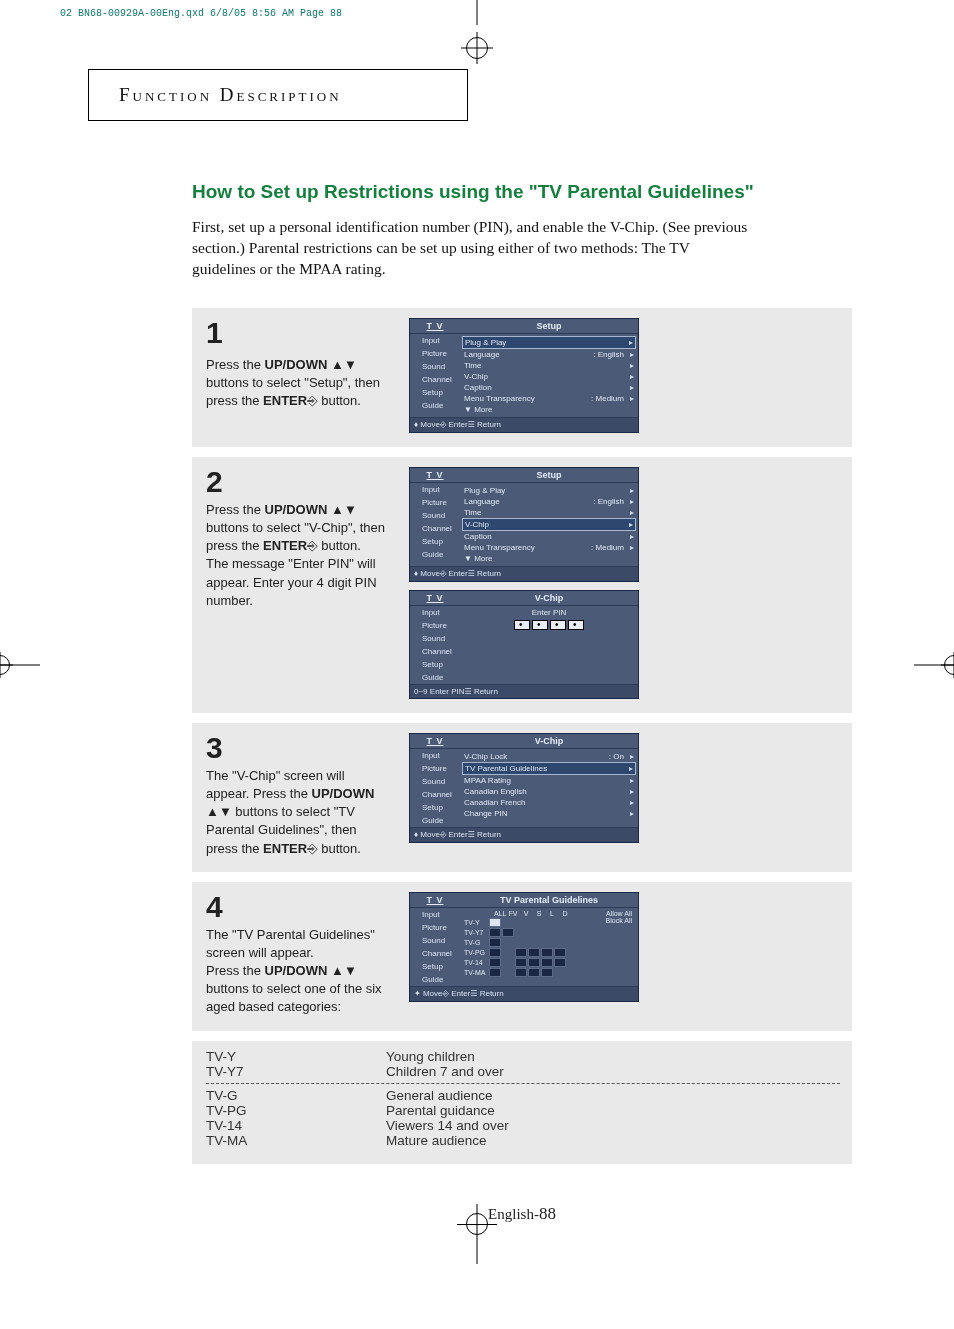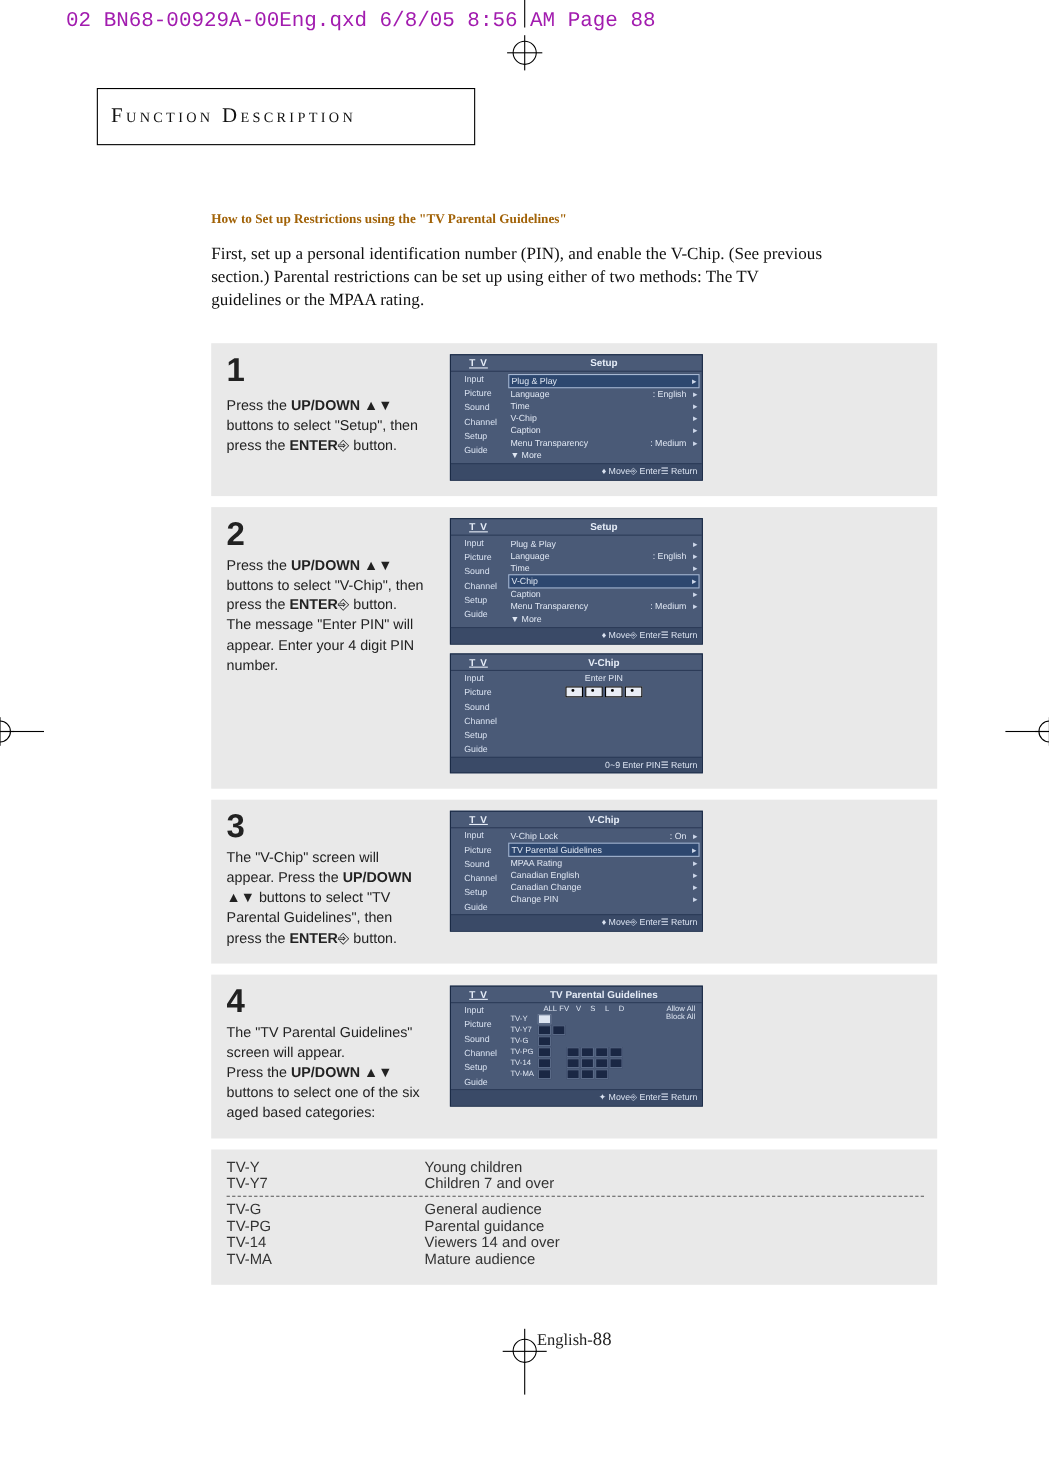--- a/index.html
+++ b/index.html
@@ -4,22 +4,22 @@
 <style>
   * { margin: 0; padding: 0; box-sizing: border-box; }
   body {
     font-family: Georgia, 'Times New Roman', serif;
     background: #fff;
     width: 954px;
     position: relative;
   }
   .print-header {
     font-family: Courier, monospace;
-    font-size: 19px;
-    color: #a21caf;
+    font-size: 10px;
+    color: #0f766e;
     padding: 8px 0 0 60px;
   }
   .crop-corner-t {
     position: absolute;
     top: 0; left: 50%;
     width: 1px; height: 25px;
     background: #000;
     transform: translateX(-50%);
   }
   .crop-cross-t {
@@ -78,39 +78,39 @@
   .crop-bottom .o { position:absolute; top:20px; left:50%; width:22px;height:22px;border:1px solid #000;border-radius:50%;transform:translate(-50%,-50%);}
 
   .page {
     width: 790px;
     margin: 50px auto 0 auto;
     position: relative;
     padding-bottom: 40px;
   }
   .title-box {
     border: 1px solid #000;
-    padding: 14px 12px;
-    width: 344px;
+    padding: 14px 30px;
+    width: 380px;
     margin-left: 6px;
   }
   .title-box .txt {
     font-variant: small-caps;
     font-size: 19px;
     letter-spacing: 3px;
     color: #111;
   }
   .body {
     margin-top: 60px;
     padding: 0 20px 0 110px;
   }
   .section-title {
-    font-family: Liberation Serif, serif;
+    font-family: Liberation Sans, sans-serif;
     font-weight: bold;
-    font-size: 12px;
-    color: #a16207;
+    font-size: 19px;
+    color: #15803d;
     margin-bottom: 14px;
   }
   .intro {
     font-size: 15.5px;
     color: #111;
     line-height: 1.35;
     margin-bottom: 28px;
     max-width: 560px;
   }
   .step-block {
@@ -194,21 +194,21 @@
   .tv-osd .row .arr { color:#cdd7ea; font-size:8px;}
   .tv-osd .row.hl {
     background: #2d476f;
     border: 1px solid #a7b7d2;
     margin: 0 -2px;
     padding: 1px 2px;
   }
   .tv-osd .footer {
     background: #3a4a67;
     border-top: 1px solid #2c3b58;
-    display:flex; justify-content:flex-end;
+    display:flex; justify-content:flex-start;
     padding: 2px 4px;
     font-size: 8px;
     color:#dbe3f1;
   }
   .tv-osd .grid-wrap {
     padding: 2px 4px;
   }
   .rating-grid {
     display:flex; gap:4px;
   }
@@ -475,21 +475,21 @@
                 </div>
               <div class="row">
                   <span class="lbl">MPAA Rating</span>
                   <span class="arr">▸</span>
                 </div>
               <div class="row">
                   <span class="lbl">Canadian English</span>
                   <span class="arr">▸</span>
                 </div>
               <div class="row">
-                  <span class="lbl">Canadian Change</span>
+                  <span class="lbl">Canadian French</span>
                   <span class="arr">▸</span>
                 </div>
               <div class="row">
                   <span class="lbl">Change PIN</span>
                   <span class="arr">▸</span>
                 </div>
             </div>
           </div>
           <div class="footer">
               <span>♦ <span>Move</span></span>

